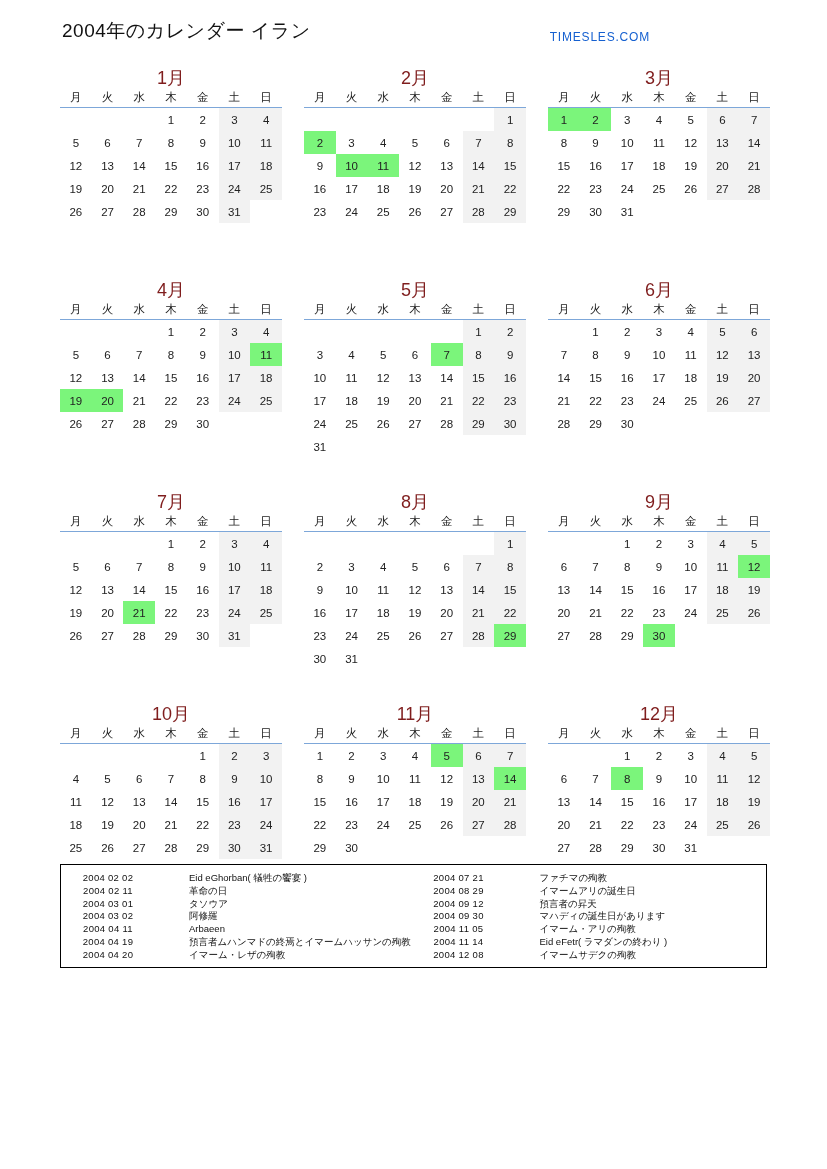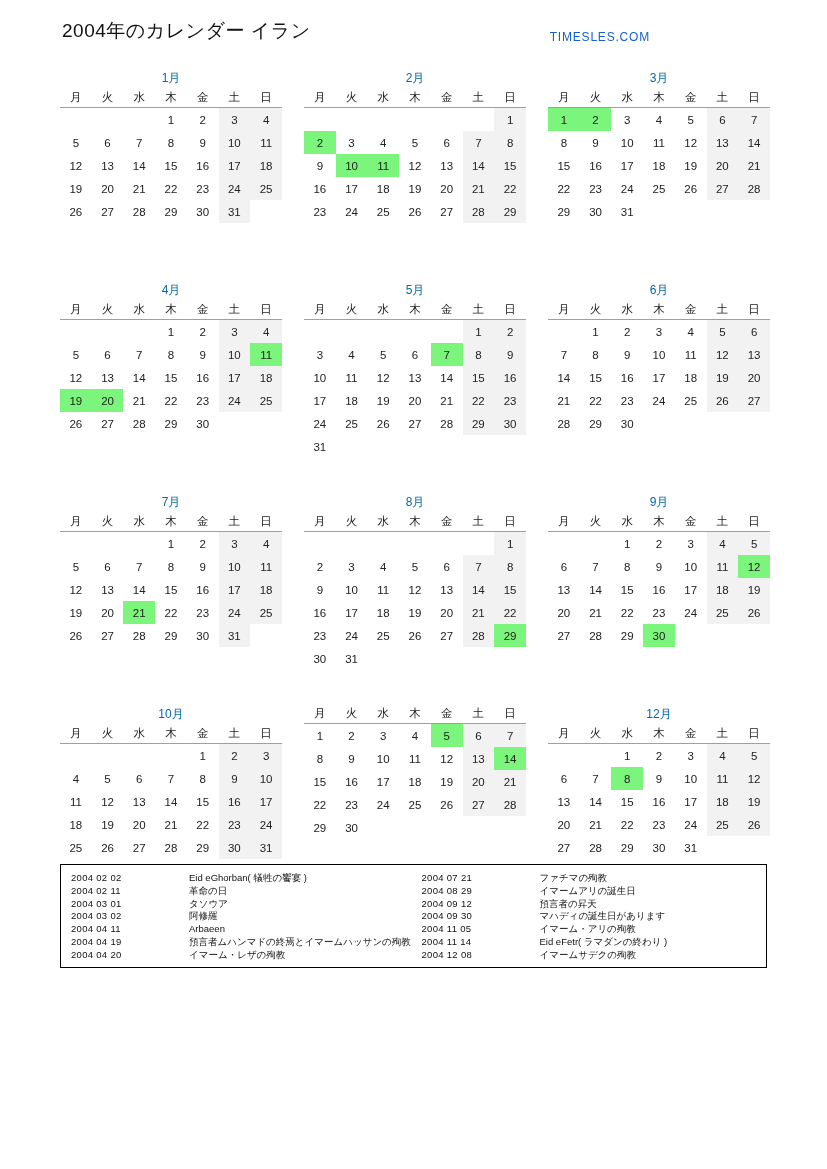--- a/index.html
+++ b/index.html
@@ -57,22 +57,22 @@
     grid-column-gap: 22px;
     grid-row-gap: 0px;
   }
   .month {
     width: 222px;
     height: 212px;
     box-sizing: border-box;
   }
   .month-name {
     text-align: center;
-    font-size: 12px;
-    color: #0369a1;
+    font-size: 18px;
+    color: #7f1d1d;
     height: 20px;
     line-height: 20px;
   }
   table.cal {
     border-collapse: collapse;
     width: 100%;
     table-layout: fixed;
   }
   table.cal th {
     font-size: 11.5px;
@@ -124,20 +124,21 @@
   .legend-row {
     font-size: 9.5px;
     line-height: 12.8px;
     color: #111111;
     white-space: nowrap;
   }
   .legend-date {
     display: inline-block;
     width: 74px;
     letter-spacing: 0.3px;
+    text-align: center;
   }
   .legend-text {
     display: inline;
     padding-left: 44px;
   }
 </style>
 </head>
 <body>
 
 <div class="page">
@@ -790,20 +791,21 @@
               <td>27</td>
               <td>28</td>
               <td>29</td>
               <td class="we">30</td>
               <td class="we">31</td>
             </tr>
           </tbody>
         </table>
       </div>
       <div class="month">
+        <div class="month-name">11月</div>
         <table class="cal">
           <thead>
             <tr>
               <th>月</th>
               <th>火</th>
               <th>水</th>
               <th>木</th>
               <th>金</th>
               <th>土</th>
               <th>日</th>

